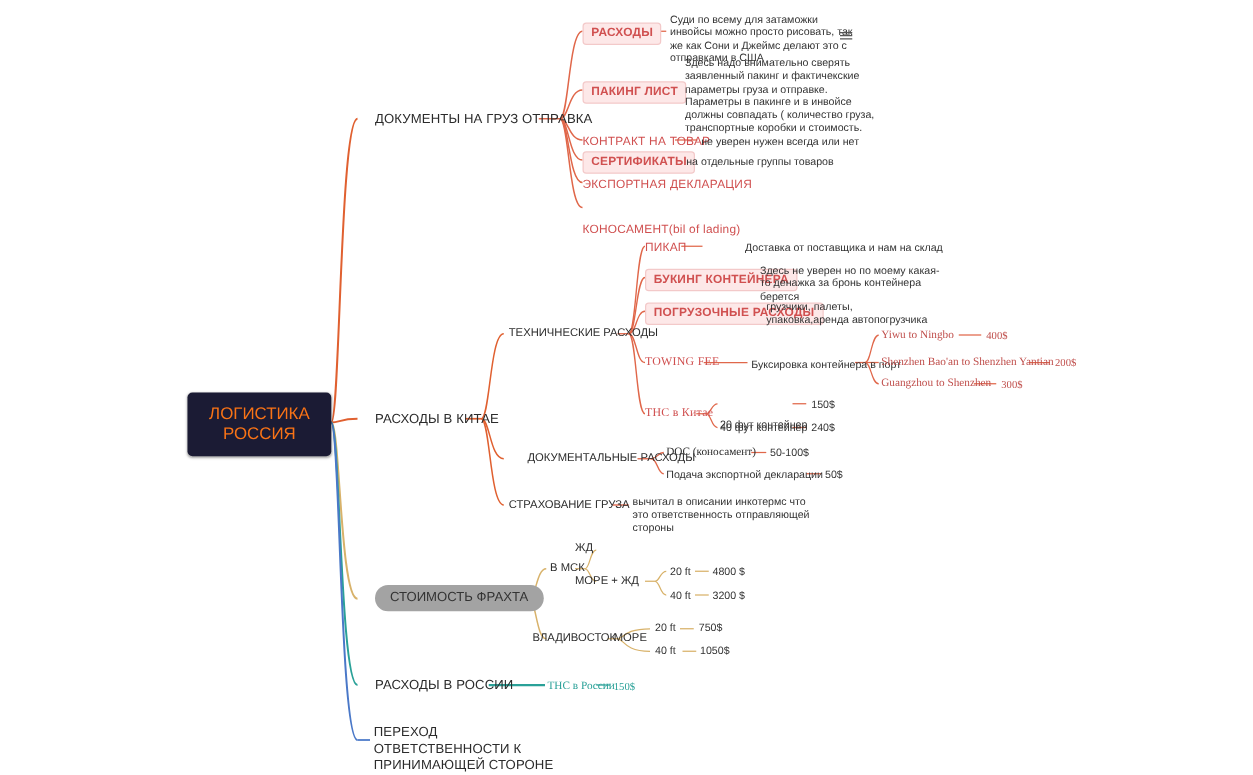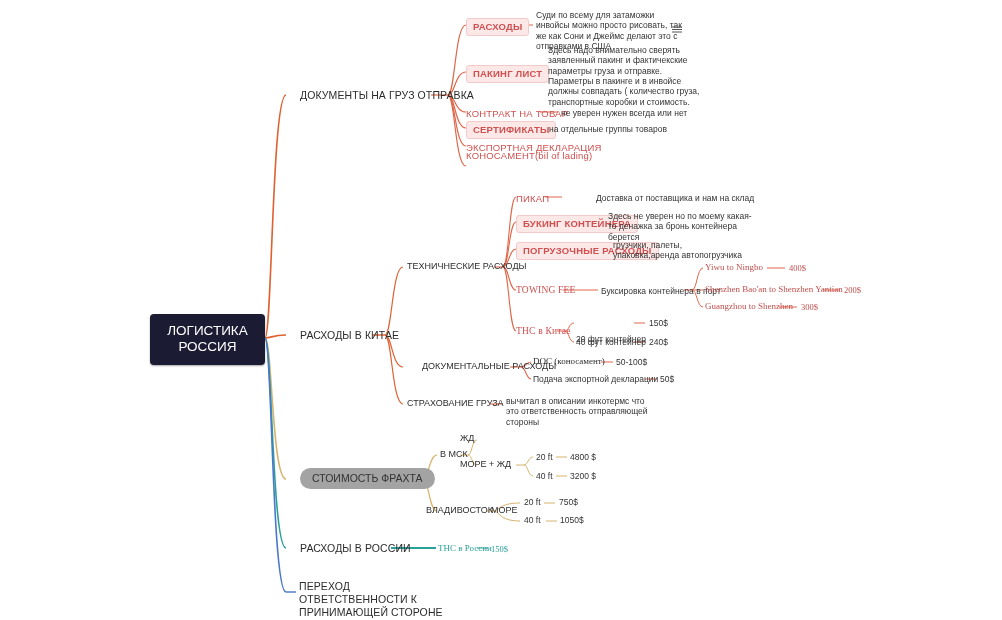--- a/index.html
+++ b/index.html
@@ -16,21 +16,21 @@
 
   .node {
     position:absolute;
     white-space:nowrap;
     line-height:1.22;
   }
 
   
   .root {
     background:#1b1b34;
-    color:#ffffff;
+    color:#f97316;
     border-radius:4px;
     padding:9px 14px;
     font-size:13.5px;
     text-align:center;
     box-shadow:0 1px 2px rgba(0,0,0,.35);
   }
   .root div { white-space:nowrap; }
 
   
   .l1 {
@@ -186,21 +186,21 @@
   <div class="node sm wrap2" style="left:548px; top:45px; width:160px;">Здесь надо внимательно сверять заявленный пакинг  и фактичекские параметры груза и отправке. Параметры в пакинге и в инвойсе должны совпадать ( количество груза, транспортные коробки и стоимость.</div>
 
   <div class="node pinkhl plain" style="left:466px; top:106px;">КОНТРАКТ НА ТОВАР</div>
   <div class="node sm" style="left:561px; top:108px;">не уверен нужен всегда или нет</div>
 
   <div class="node pinkhl" style="left:466px; top:121px;">СЕРТИФИКАТЫ</div>
   <div class="node sm" style="left:549px; top:124px;">на отдельные группы товаров</div>
 
   <div class="node pinkhl plain" style="left:466px; top:140px;">ЭКСПОРТНАЯ ДЕКЛАРАЦИЯ</div>
 
-  <div class="node pinkhl plain" style="left:466px; top:148px;">КОНОСАМЕНТ(bil of lading)</div>
+  <div class="node pinkhl plain" style="left:466px; top:176px;">КОНОСАМЕНТ(bil of lading)</div>
 
   <div class="node l1" style="left:300px; top:329px;">РАСХОДЫ В КИТАЕ</div>
 
   <div class="node sm-b" style="left:407px; top:261px;">ТЕХНИЧНЕСКИЕ РАСХОДЫ</div>
 
   <div class="node pinkhl plain" style="left:516px; top:191px;">ПИКАП</div>
   <div class="node sm" style="left:596px; top:193px;text-align:right;">Доставка от поставщика и нам на склад</div>
 
   <div class="node pinkhl" style="left:516px; top:215px;">БУКИНГ КОНТЕЙНЕРА</div>
   <div class="node pinkhl" style="left:516px; top:242px;">ПОГРУЗОЧНЫЕ РАСХОДЫ</div>

